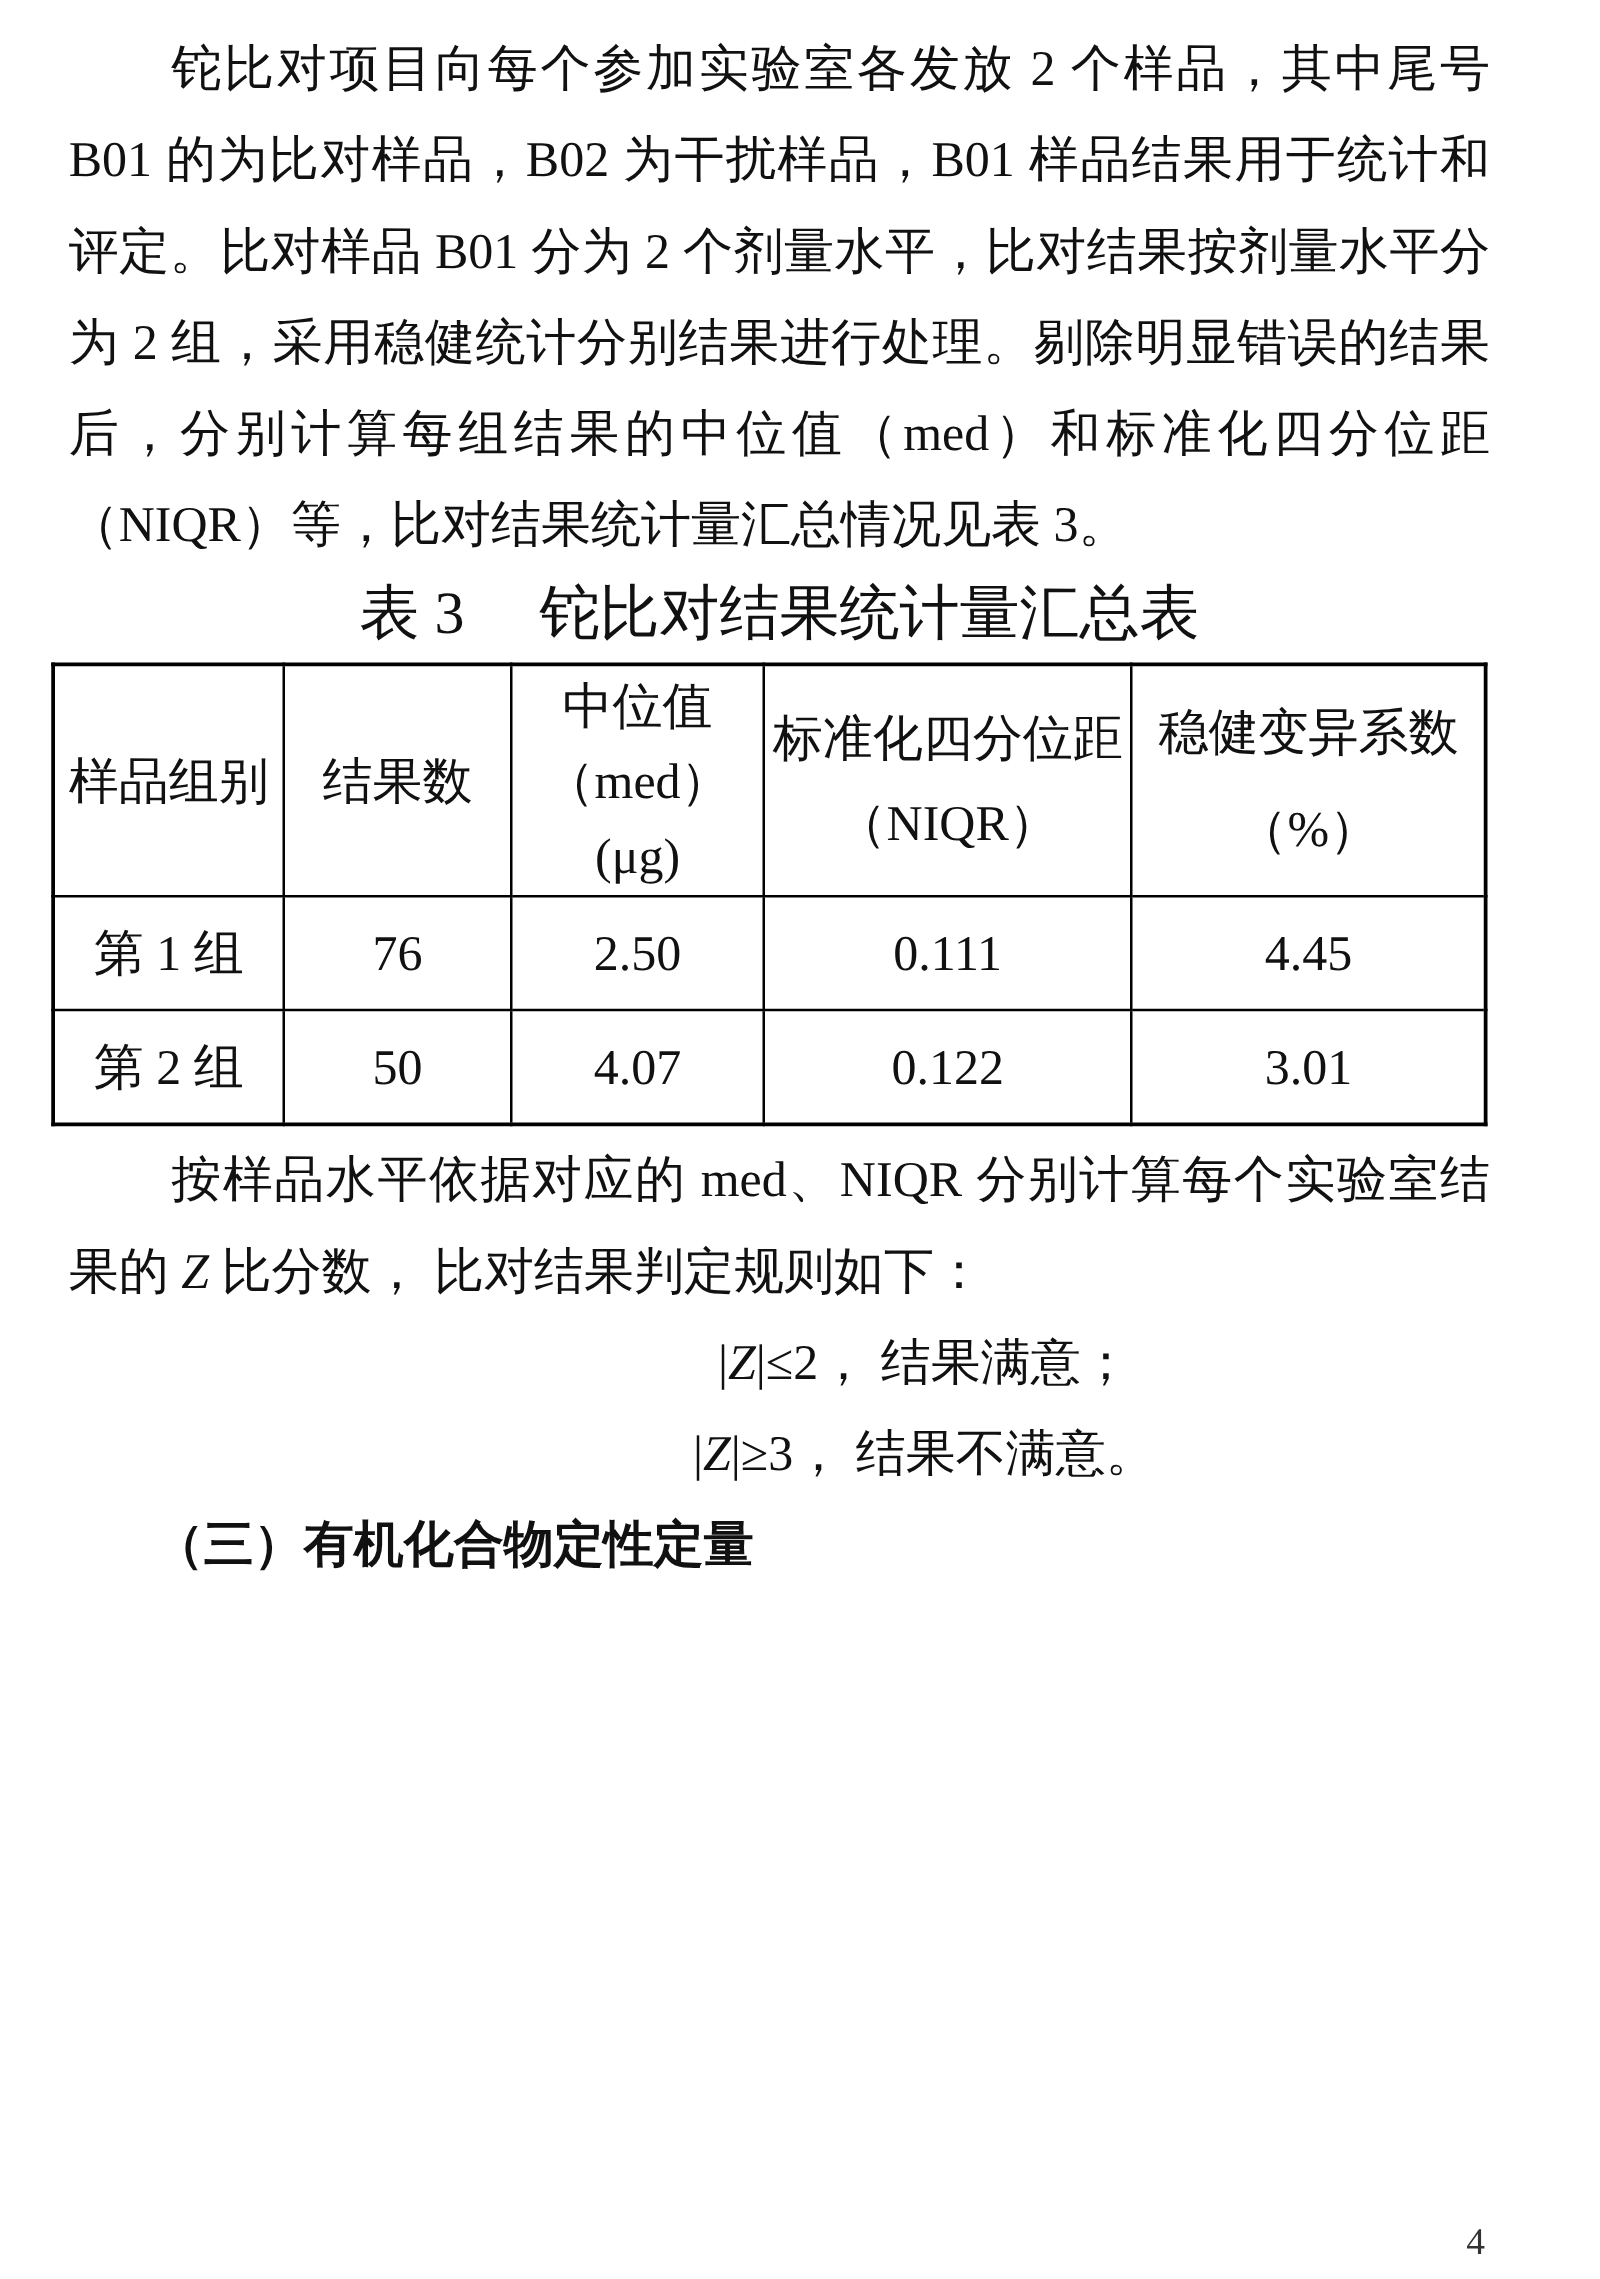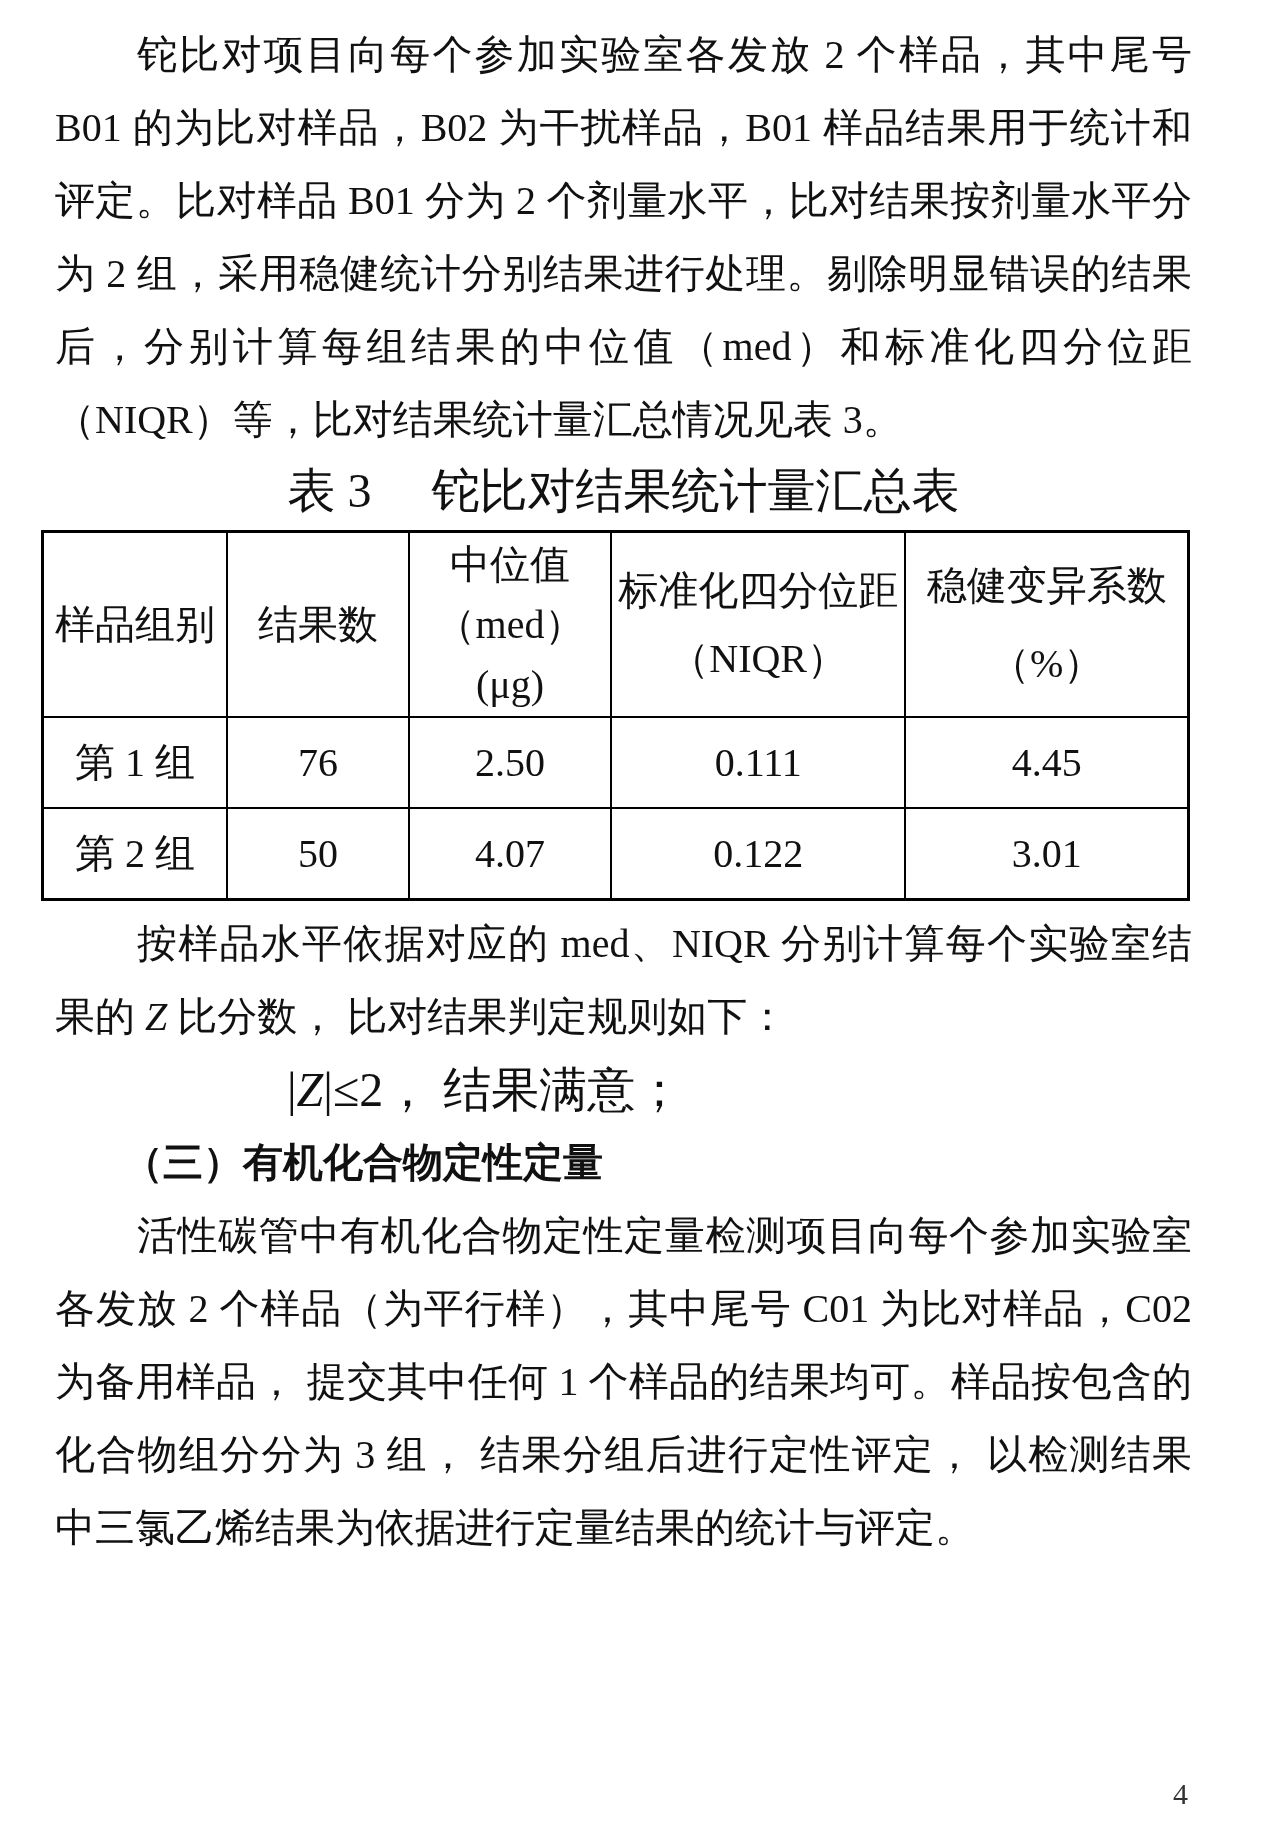--- a/index.html
+++ b/index.html
@@ -52,22 +52,23 @@
   col.c2 { width: 15.9%; }
   col.c3 { width: 17.6%; }
   col.c4 { width: 25.7%; }
   col.c5 { width: 24.7%; }
   .hline  { line-height: 48px; }
   .hline3 { line-height: 60px; }
   .hline4 { line-height: 68px; }
   .hline5b { margin-top: 30px; line-height: 48px; }
   .rules {
     margin-left: 232px;
-    font-size: 48px;
+    font-size: 40px;
     line-height: 73px;
+    text-align: center;
   }
   .section-heading {
     font-size: 40px;
     line-height: 73px;
     margin: 0;
     padding-left: 68px;
     font-weight: bold;
   }
   .spacer-s { height: 6px; }
   .page-number {
@@ -134,22 +135,22 @@
       </tr>
     </tbody>
   </table>
 
   <div class="spacer-s"></div>
 
   <p class="body-text indent"><span>按样品水平依据对应的 med、NIQR 分别计算每个实验室结果的 </span><span class="var">Z</span><span> 比分数， 比对结果判定规则如下：</span></p>
 
   <div class="rules">
     <div><span>|</span><span class="var">Z</span><span>|≤2， 结果满意；</span></div>
+    <div><span>|</span><span class="var">Z</span><span>|≥3， 结果不满意。</span></div>
   </div>
 
   <p class="section-heading">（三）有机化合物定性定量</p>
 
-  <p class="body-text indent">活性碳管中有机化合物定性定量检测项目向每个参加实验室各发放 2 个样品（为平行样），其中尾号 C01 为比对样品，C02 为备用样品， 提交其中任何 1 个样品的结果均可。样品按包含的化合物组分分为 3 组， 结果分组后进行定性评定， 以检测结果中三氯乙烯结果为依据进行定量结果的统计与评定。</p>
 
 
   <div class="page-number">4</div>
 
 </div>
 
 </body></html>

